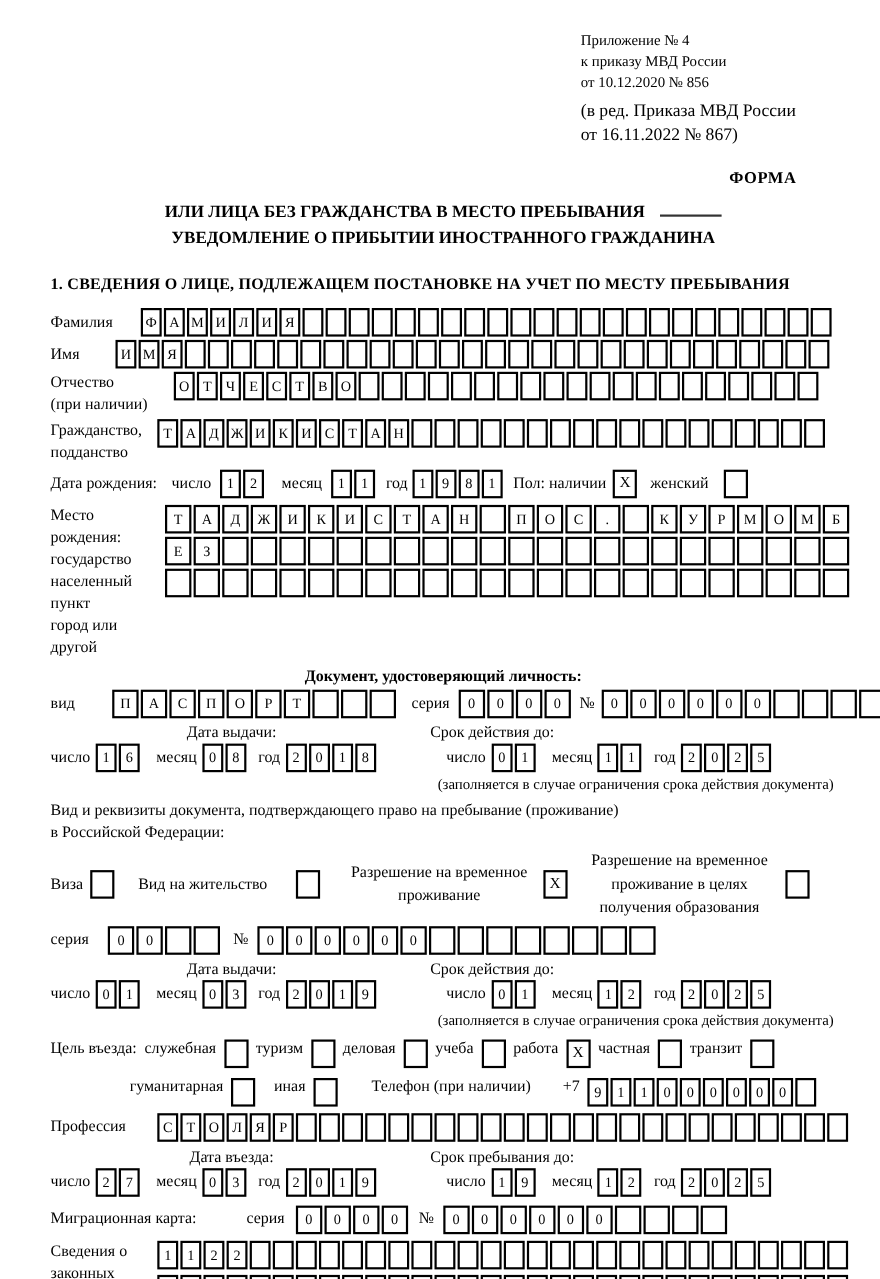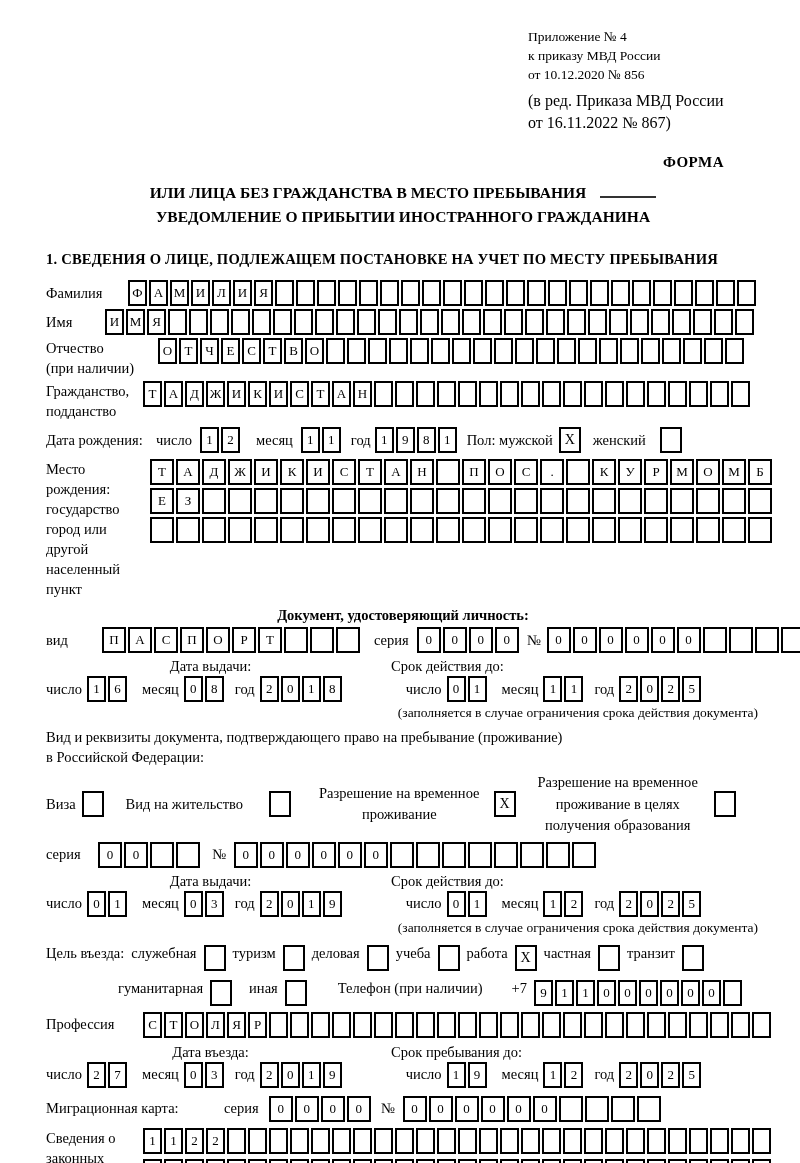--- a/index.html
+++ b/index.html
@@ -229,32 +229,32 @@
         <span class="cell">1</span>
         <span class="cell">1</span>
       </span>
     <span class="lbl" style="margin:0 4px 0 10px">год</span>
     <span class="cells">
         <span class="cell">1</span>
         <span class="cell">9</span>
         <span class="cell">8</span>
         <span class="cell">1</span>
       </span>
-    <span class="lbl" style="margin-left:10px">Пол: мужской</span>
+    <span class="lbl" style="margin-left:10px">Пол: наличии</span>
     <span class="cb" style="margin-left:6px">X</span>
     <span class="lbl" style="margin-left:12px">женский</span>
     <span class="cb" style="margin-left:14px"></span>
   </div>
 
   <div class="row2 mt6">
     <span class="lblcol w-bplace">
       <div>Место рождения:</div>
       <div>государство</div>
+      <div>населенный пункт</div>
       <div>город или другой</div>
-      <div>населенный пункт</div>
     </span>
     <span class="cells-col">
       <span class="cells wide">
           <span class="cell">Т</span>
           <span class="cell">А</span>
           <span class="cell">Д</span>
           <span class="cell">Ж</span>
           <span class="cell">И</span>
           <span class="cell">К</span>
           <span class="cell">И</span>

